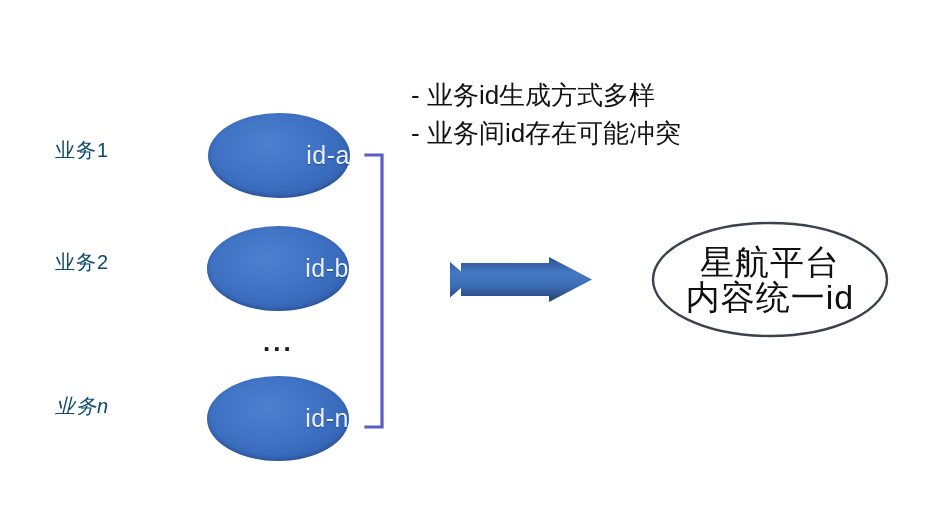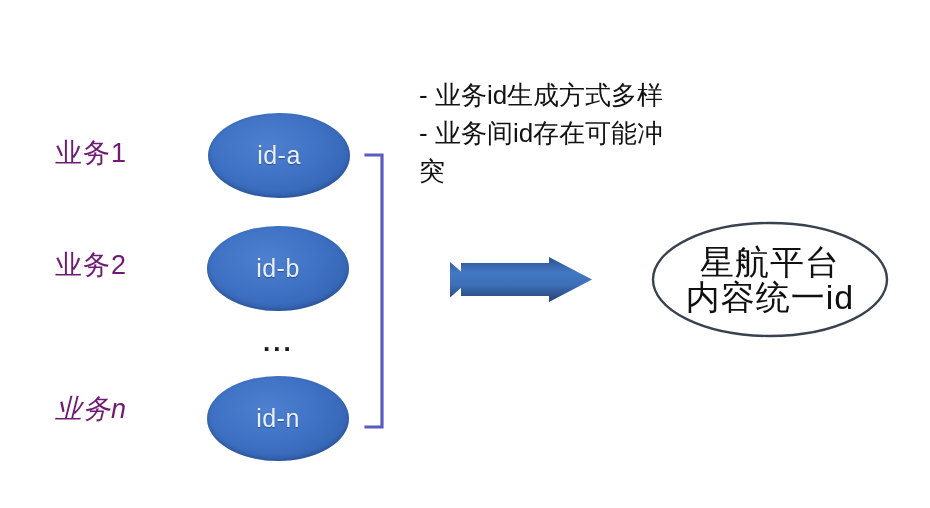--- a/index.html
+++ b/index.html
@@ -16,41 +16,41 @@
   #canvas {
     position: relative;
     width: 930px;
     height: 508px;
     background: #ffffff;
   }
 
   
   .biz-label {
     position: absolute;
-    font-size: 27px;
-    color: #701a75;
+    font-size: 20px;
+    color: #0c4a6e;
     letter-spacing: 1px;
     white-space: nowrap;
     line-height: 1;
   }
   #biz-label-1 { left: 55px; top: 140px; }
   #biz-label-2 { left: 55px; top: 252px; }
   #biz-label-n { left: 55px; top: 396px; font-style: italic; }
 
   
   .id-ellipse {
     position: absolute;
     width: 142px;
     height: 85px;
     border-radius: 50%;
     background: radial-gradient(ellipse at 42% 38%, #4E80CF 0%, #3F72C4 45%, #3565B4 78%, #2C4E9B 100%);
     box-shadow: inset 0 -2px 4px rgba(20,40,90,0.35);
     display: flex;
     align-items: center;
-    justify-content: center;
+    justify-content: flex-end;
   }
   .id-ellipse .id-text {
     color: #EAF0FA;
     font-size: 25px;
     letter-spacing: 0.5px;
     line-height: 1;
     text-shadow: 0 1px 1px rgba(10,30,70,0.45);
   }
   #id-ellipse-a { left: 208px; top: 113px; }
   #id-ellipse-b { left: 207px; top: 226px; }
@@ -83,21 +83,20 @@
     left: 411px;
     top: 76px;
     width: 278px;
     font-size: 26px;
     line-height: 38px;
     color: #121212;
     letter-spacing: 0px;
   }
   #problem-text .bullet-line {
     white-space: normal;
-    margin-left: 8px;
   }
 
   
   #transform-arrow {
     position: absolute;
     left: 447px;
     top: 255px;
     width: 148px;
     height: 50px;
   }

